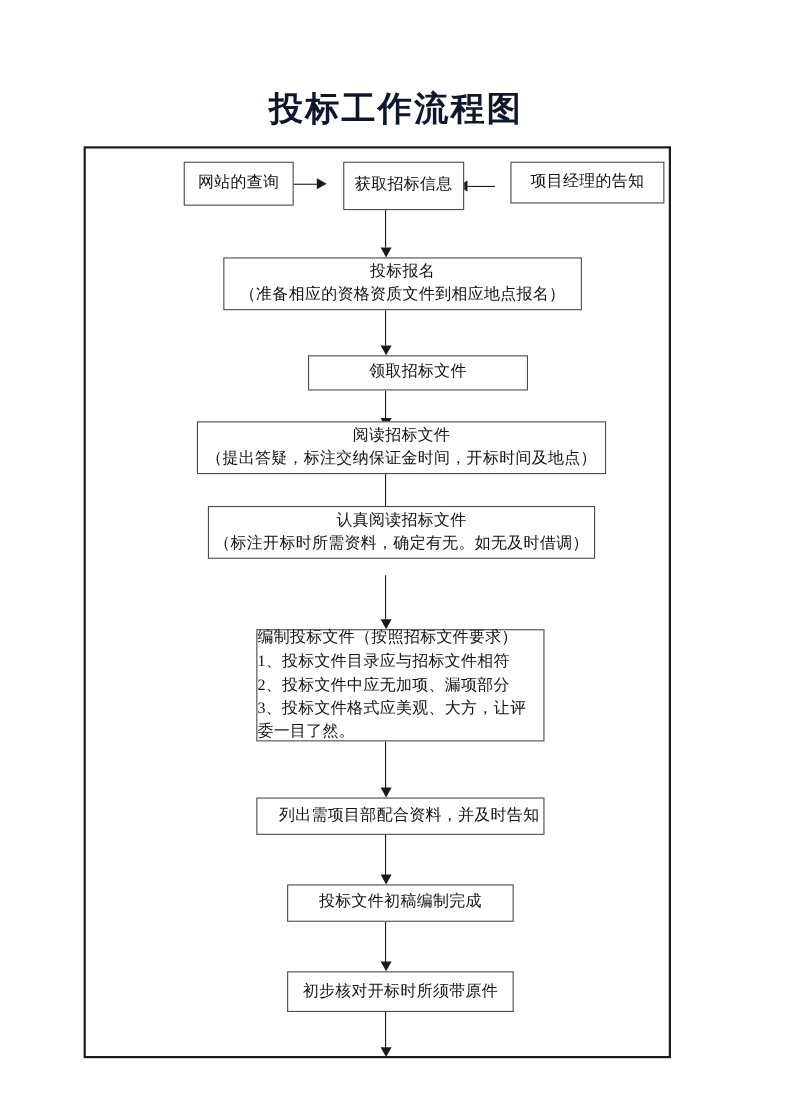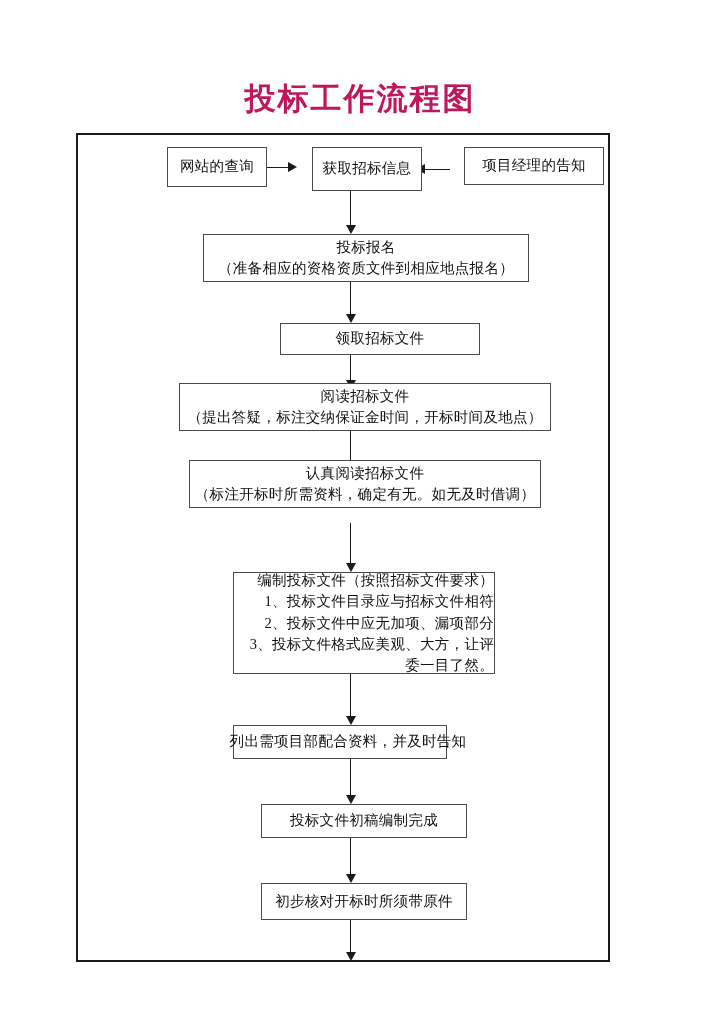--- a/index.html
+++ b/index.html
@@ -12,21 +12,21 @@
   }
 
   
   #title{
     position:absolute;
     left:0; top:78px; width:720px;
     text-align:center;
     font-size:31px;
     font-weight:700;
     letter-spacing:2px;
-    color:#be185d;
+    color:#0f172a;
     font-family:"DejaVu Sans","Liberation Sans",sans-serif;
   }
 
   
   #frame{
     position:absolute;
     left:76px; top:133px;
     width:534px; height:829px;
     border:2px solid #1a1a1a;
     box-sizing:border-box;
@@ -45,21 +45,21 @@
     justify-content:center;
     text-align:center;
     color:#111111;
     font-size:14.5px;
     line-height:1.45;
     letter-spacing:0.3px;
     z-index:3;
     margin-left:15px;
   }
   .node .ln{display:block;white-space:nowrap;}
-  .node.listbox{align-items:flex-end;padding-left:28px;}
+  .node.listbox{align-items:flex-start;}
   .node.listbox .ln{white-space:nowrap;}
 
   
   .vline{
     position:absolute;
     width:1px;
     background:#1a1a1a;
     z-index:1;
   }
   .hline{
@@ -156,21 +156,21 @@
     <span class="ln">编制投标文件（按照招标文件要求）</span>
     <span class="ln">1、投标文件目录应与招标文件相符</span>
     <span class="ln">2、投标文件中应无加项、漏项部分</span>
     <span class="ln">3、投标文件格式应美观、大方，让评</span>
     <span class="ln">委一目了然。</span>
   </div>
 
   <div class="vline" style="left:272px;top:539px;height:48px;"></div>
   <div class="arrow-down" style="left:268px;top:581px;"></div>
 
-  <div class="node" style="left:140px;top:590px;width:214px;height:34px;padding-left:16px;">
+  <div class="node" style="left:140px;top:590px;width:262px;height:34px;padding-left:16px;">
     <span class="ln">列出需项目部配合资料，并及时告知</span>
   </div>
 
   <div class="vline" style="left:272px;top:624px;height:42px;"></div>
   <div class="arrow-down" style="left:268px;top:660px;"></div>
 
   <div class="node" style="left:168px;top:669px;width:206px;height:34px;">
     <span class="ln">投标文件初稿编制完成</span>
   </div>
 

